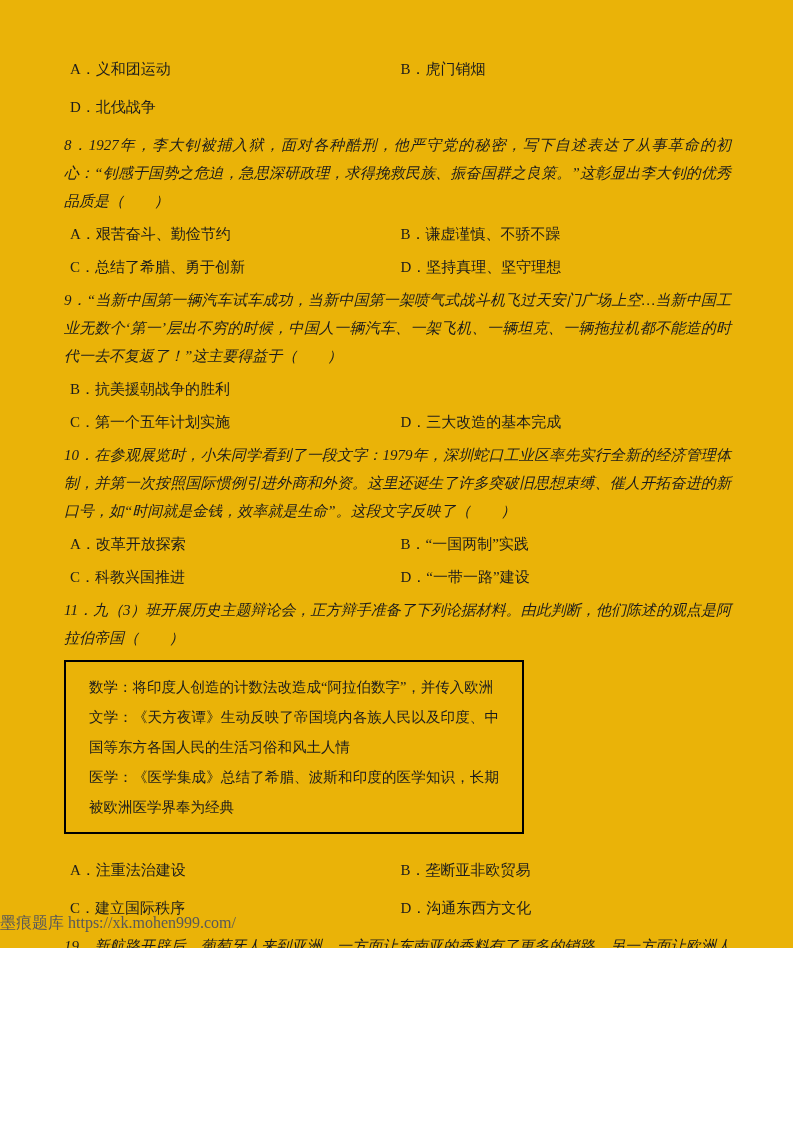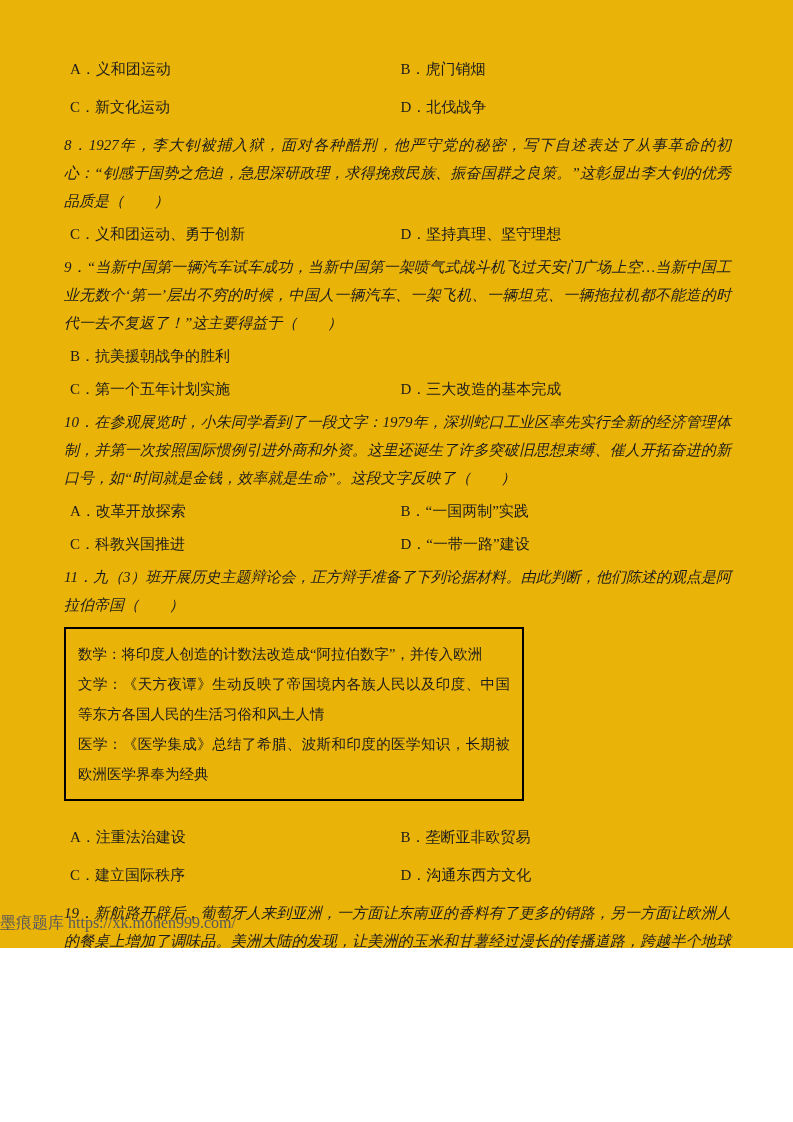--- a/index.html
+++ b/index.html
@@ -31,21 +31,21 @@
     font-size: 15px;
     line-height: 28px;
     margin: 5px 0;
     padding-left: 6px;
   }
   .opt-row.wide { margin: 9px 0 10px 0; }
   .opt { width: 50%; }
   .material-box {
     width: 460px;
     border: 2px solid #000000;
-    padding: 10px 12px;
+    padding: 10px 23px;
     margin: 8px 0 22px 0;
   }
   .material-box p {
     margin: 0;
     font-size: 14.5px;
     line-height: 30px;
     text-align: justify;
   }
   .footer {
     position: absolute;
@@ -62,29 +62,32 @@
 <body>
 
 <div class="page">
 
   <section class="question">
     <div class="opt-row wide">
       <span class="opt">A．义和团运动</span>
       <span class="opt">B．虎门销烟</span>
     </div>
     <div class="opt-row wide">
-      <span class="opt">C．新文化运动</span>
       <span class="opt">D．北伐战争</span>
     </div>
   </section>
 
   <section class="question">
     <p class="stem">8．1927年，李大钊被捕入狱，面对各种酷刑，他严守党的秘密，写下自述表达了从事革命的初心：“钊感于国势之危迫，急思深研政理，求得挽救民族、振奋国群之良策。”这彰显出李大钊的优秀品质是（　　）</p>
     <div class="opt-row">
-      <span class="opt">C．义和团运动、勇于创新</span>
+      <span class="opt">A．艰苦奋斗、勤俭节约</span>
+      <span class="opt">B．谦虚谨慎、不骄不躁</span>
+    </div>
+    <div class="opt-row">
+      <span class="opt">C．总结了希腊、勇于创新</span>
       <span class="opt">D．坚持真理、坚守理想</span>
     </div>
   </section>
 
   <section class="question">
     <p class="stem">9．“当新中国第一辆汽车试车成功，当新中国第一架喷气式战斗机飞过天安门广场上空…当新中国工业无数个‘第一’层出不穷的时候，中国人一辆汽车、一架飞机、一辆坦克、一辆拖拉机都不能造的时代一去不复返了！”这主要得益于（　　）</p>
     <div class="opt-row">
       <span class="opt">B．抗美援朝战争的胜利</span>
     </div>
     <div class="opt-row">

